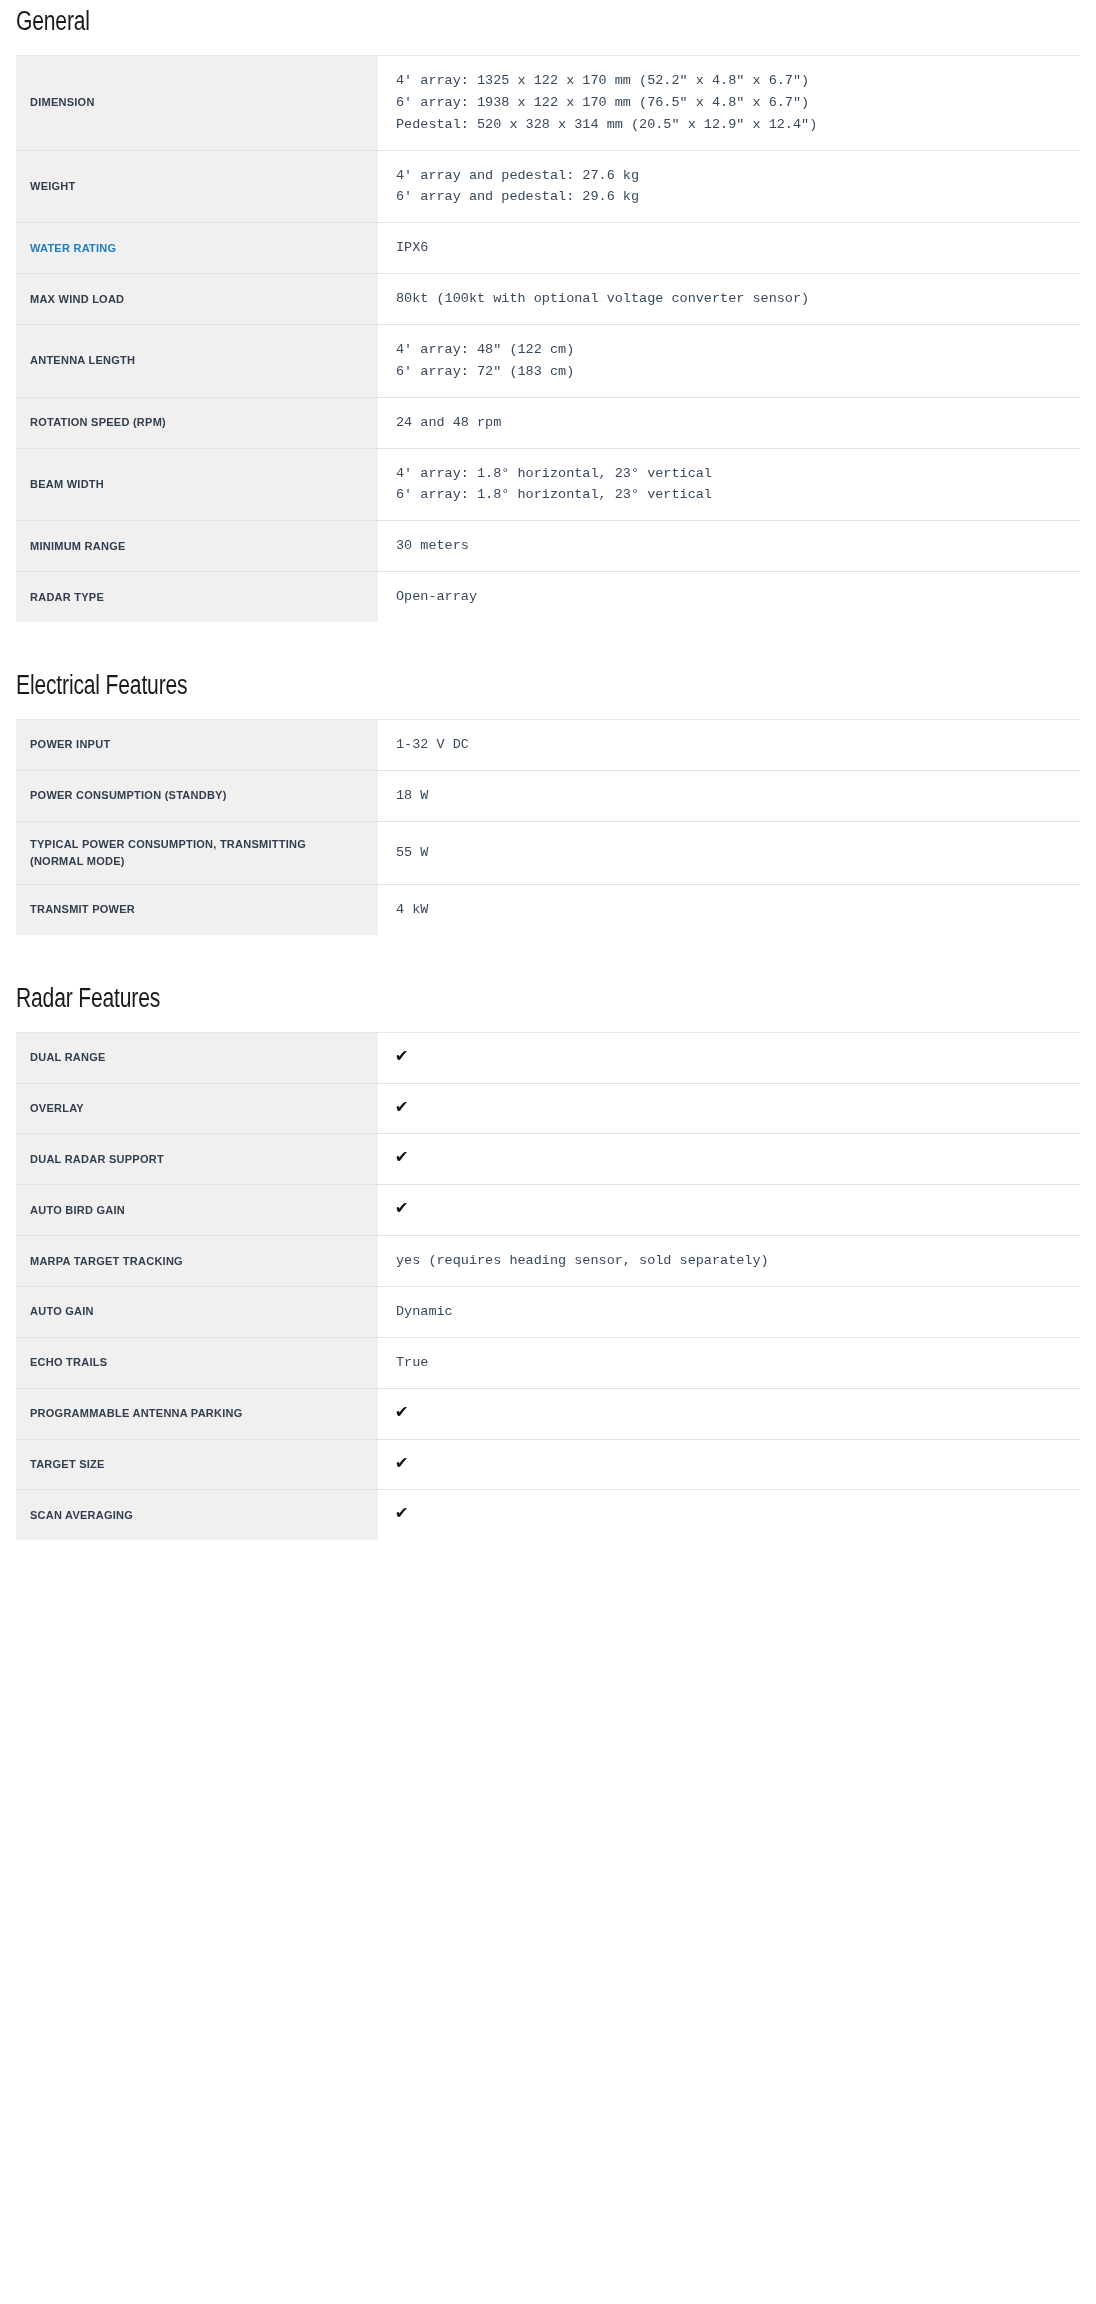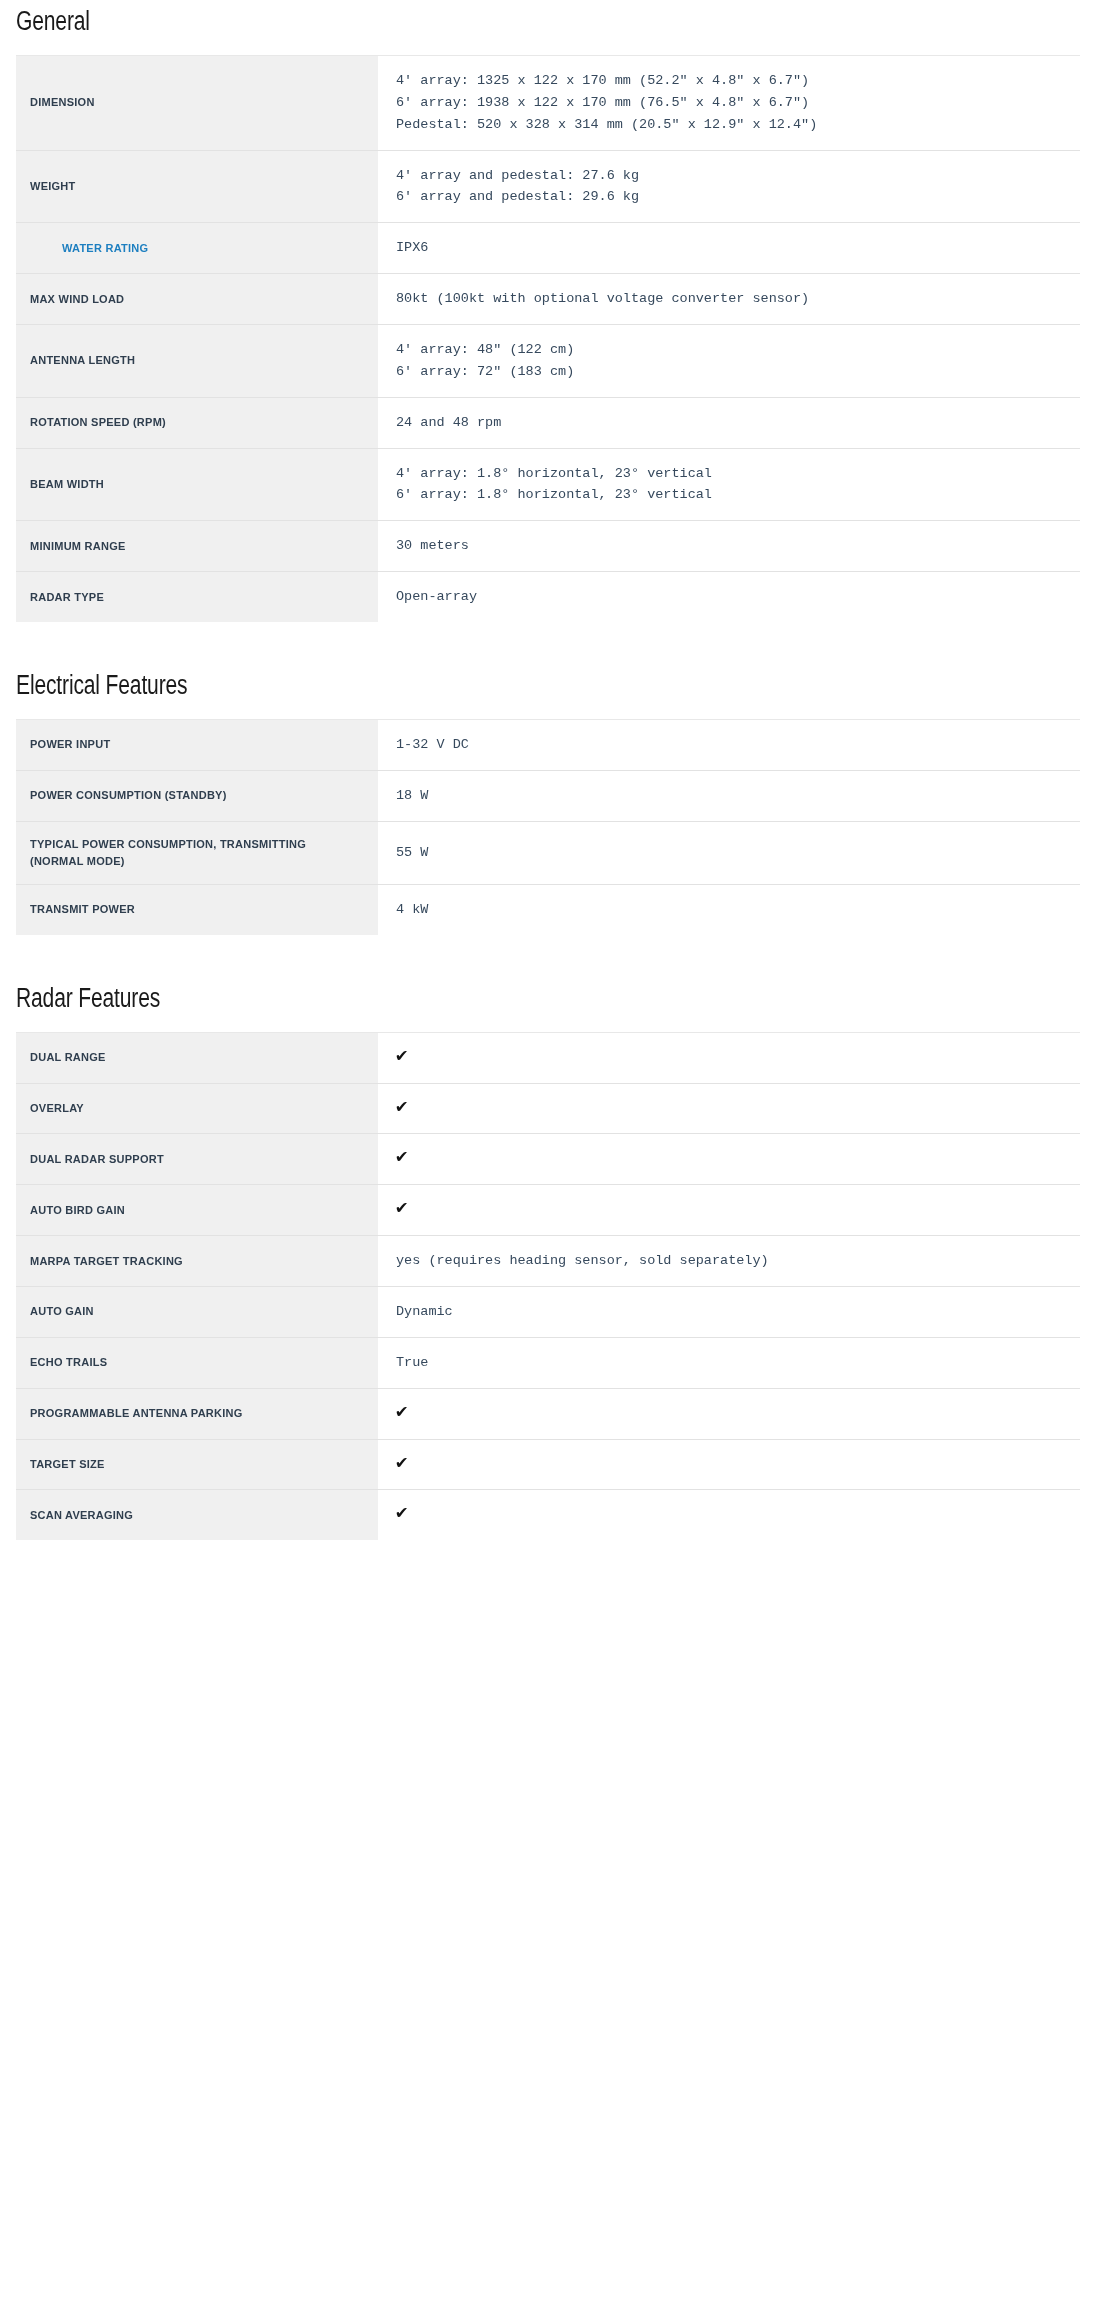--- a/index.html
+++ b/index.html
@@ -43,21 +43,20 @@
     font-size: 11px;
     font-weight: bold;
     letter-spacing: 0.25px;
     text-transform: uppercase;
     line-height: 1.55;
     font-stretch: condensed;
   }
   td.label a {
     color: #1d7fc0;
     text-decoration: none;
-    margin-left: 32px;
   }
 
   td.value {
     background: #ffffff;
     vertical-align: middle;
     text-align: left;
     padding: 14px 18px;
     color: #36495d;
     font-size: 13.5px;
     font-weight: 400;

